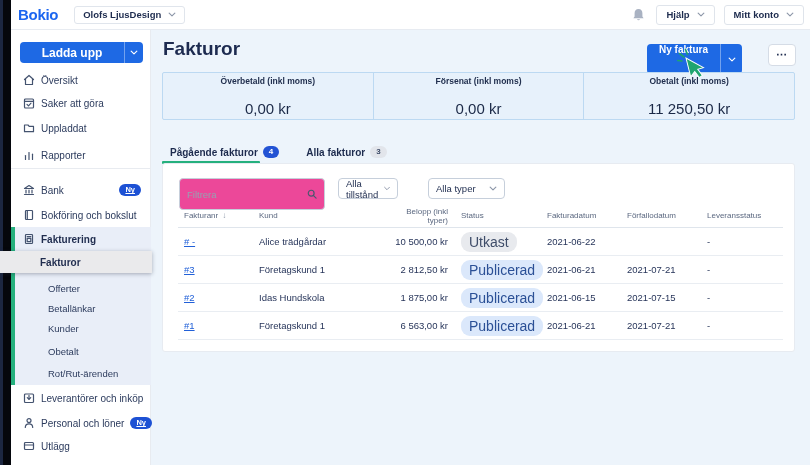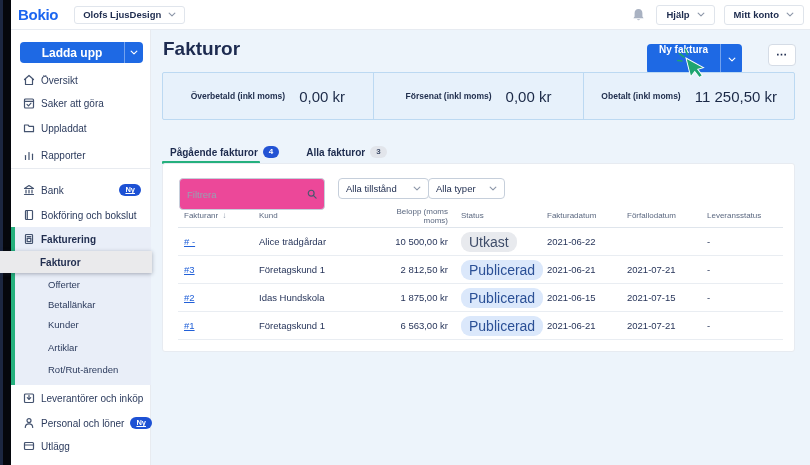--- a/index.html
+++ b/index.html
@@ -37,41 +37,41 @@
   .side-item .lbl { white-space:nowrap; }
   .side-icon { width:12px; height:12px; flex:0 0 12px; }
   .side-icon path, .side-icon rect, .side-icon line, .side-icon polyline, .side-icon circle
      { fill:none; stroke:#44536f; stroke-width:1.2; stroke-linecap:round; stroke-linejoin:round; }
   .ny-badge { margin-left:auto; background:#1d51d4; color:#fff; font-size:7.5px; font-weight:700;
               padding:2px 6px; border-radius:8px; line-height:1;text-decoration:underline; }
   .side-divider { position:absolute; left:0; top:138px; width:140px; border-top:1px solid #e8ebf0; }
   .invoicing-section { position:absolute; left:0; top:197px; width:140px; height:158px; background:#e9eef8; }
   .green-strip { position:absolute; left:0px; top:197px; width:4px; height:158px; background:#25b07d; z-index:6; }
   .side-item.bold { font-weight:700; color:#1f2c4e; }
-  .sub-item { position:absolute; left:0; width:140px; height:20px; display:flex; align-items:center;
+  .sub-item { position:absolute; left:0; width:140px; height:20px; display:flex; align-items:flex-end;
               padding-left:37px; font-size:9.5px; color:#2c3b5d; cursor:pointer; }
   .selected-row { position:absolute; left:0; top:251px; width:152px; height:22px; background:#eaeaec;
                   box-shadow:0 1px 4px rgba(35,40,60,.35); z-index:7; display:flex; align-items:center;
                   padding-left:40px; font-size:10px; font-weight:700; color:#1f2c4e; cursor:pointer; }
 
   
   .main { position:absolute; left:151px; top:30px; width:659px; height:435px; background:#edf4fb; }
   .page-title { position:absolute; left:12px; top:8px; font-size:19px; font-weight:700; color:#1d2b50; }
   .new-invoice-btn { position:absolute; left:496px; top:14px; width:95px; height:30px; background:#1e69e4;
                      border-radius:4px; display:flex; align-items:flex-start; cursor:pointer; }
   .nib-main { flex:1; text-align:center; color:#fff; font-size:10px; font-weight:700; }
   .nib-caret { width:22px; height:100%; border-left:1px solid rgba(255,255,255,.38); display:flex; align-items:center; justify-content:center; }
   .nib-caret .chev polyline { stroke:#fff; }
   .more-btn { position:absolute; left:617px; top:14px; width:28px; height:22px; background:#fff; border:1px solid #d5dce6;
               border-radius:4px; color:#1d2b4e; font-size:11px; font-weight:700; text-align:center; line-height:19px;
               letter-spacing:1px; cursor:pointer; }
 
   .summary-box { position:absolute; left:11px; top:42px; width:633px; height:48px; background:#e7f1fb;
                  border:1px solid #bcd9f2; border-radius:2px; display:flex; }
-  .summary-col { flex:1; display:flex; flex-direction:row; align-items:center; justify-content:center; gap:14px; }
+  .summary-col { flex:1; display:flex; flex-direction:column; align-items:center; justify-content:center; gap:14px; }
   .summary-col + .summary-col { border-left:1px solid #bcd9f2; }
   .summary-label { font-size:8.5px; font-weight:700; color:#22304f; }
   .summary-value { font-size:15px; color:#1b2947; }
 
   .tabs { position:absolute; left:19px; top:116px; display:flex; gap:27px; }
   .tab { display:flex; align-items:center; gap:5px; font-size:10px; font-weight:700; color:#1d2b4e; cursor:pointer; }
   .tab-badge { font-size:8px; font-weight:700; padding:2px 6px; border-radius:8px; line-height:1; }
   .tab-badge.active { background:#2353d4; color:#fff; }
   .tab-badge.inactive { background:#e2e5eb; color:#3e4c68; }
   .tab-underline { position:absolute; left:11px; top:131px; width:98px; height:3px; background:#25b07d; border-radius:1px; }
@@ -79,21 +79,21 @@
   .card { position:absolute; left:11px; top:133px; width:633px; height:189px; background:#fff;
           border:1px solid #e7ebf1; border-radius:3px; }
   .search-box { position:absolute; left:16px; top:14px; width:146px; height:21px; border:1px solid #c6cfdb; border-radius:4px;
                 background:#ec4899; display:flex; align-items:center; padding:15px 7px; }
   .search-box input { border:none; outline:none; flex:1; font-size:9.5px; color:#1d2b4e; font-family:"Liberation Sans", sans-serif; min-width:0; background:transparent; }
   .search-box input::placeholder { color:#97a1b2; }
   .search-glyph { width:10px; height:10px; }
   .search-glyph circle, .search-glyph line { fill:none; stroke:#4a576f; stroke-width:1.3; stroke-linecap:round; }
   .select-box { position:absolute; top:14px; height:21px; border:1px solid #c6cfdb; border-radius:4px; background:#fff;
                 display:flex; align-items:center; justify-content:space-between; padding:0 7px; font-size:9.5px; color:#1d2b4e; cursor:pointer; }
-  .select-state { left:175px; width:91px; }
+  .select-state { left:175px; width:60px; }
   .select-type { left:265px; width:77px; }
 
   .table { position:absolute; left:15px; top:40px; width:605px; }
   .trow { display:grid; grid-template-columns:75px 130px 59px 99px 80px 80px 1fr; align-items:center; padding-left:6px; }
   .thead { height:24px; border-bottom:1px solid #dfe5ec; font-size:8px; color:#5b6880; }
   .tbody-row { height:28px; border-bottom:1px solid #e9edf2; font-size:9.5px; color:#27355a; }
   .cell-right { text-align:right; }
   .cell-pad { padding-left:13px; }
   .inv-link { color:#2160d8; text-decoration:underline; cursor:pointer; font-size:9.5px; }
   .sort-ic { font-size:8px; color:#8d97a9; margin-left:4px; }
@@ -211,21 +211,21 @@
     <div class="sub-item" style="top:244px">
         <span>Offerter</span>
       </div>
     <div class="sub-item" style="top:264px">
         <span>Betallänkar</span>
       </div>
     <div class="sub-item" style="top:284px">
         <span>Kunder</span>
       </div>
     <div class="sub-item" style="top:307px">
-        <span>Artiklar</span>
+        <span>Obetalt</span>
       </div>
     <div class="sub-item" style="top:329px">
         <span>Rot/Rut-ärenden</span>
       </div>
 
     <div class="side-item" style="top:357px">
       <svg class="side-icon" viewBox="0 0 12 12">
           <rect x="1.5" y="2" width="9" height="8.5" rx="1"></rect>
           <polyline points="4.3,5.6 6,7.3 7.7,5.6"></polyline>
           <line x1="6" y1="3.6" x2="6" y2="7"></line>
@@ -312,21 +312,21 @@
         <span>Alla typer</span>
         <svg class="chev" viewBox="0 0 10 7">
             <polyline points="1,1.5 5,5.5 9,1.5"></polyline>
           </svg>
       </div>
 
       <div class="table">
         <div class="trow thead">
           <span><span>Fakturanr</span><span class="sort-ic">↓</span></span>
           <span>Kund</span>
-          <span class="cell-right">Belopp (moms moms)</span>
+          <span class="cell-right">Belopp (inkl typer)</span>
           <span class="cell-pad">Status</span>
           <span>Fakturadatum</span>
           <span>Förfallodatum</span>
           <span>Leveransstatus</span>
         </div>
 
         <div class="trow tbody-row">
           <span><a class="inv-link"># -</a></span>
           <span>Alice trädgårdar</span>
           <span class="cell-right">10 500,00 kr</span>

